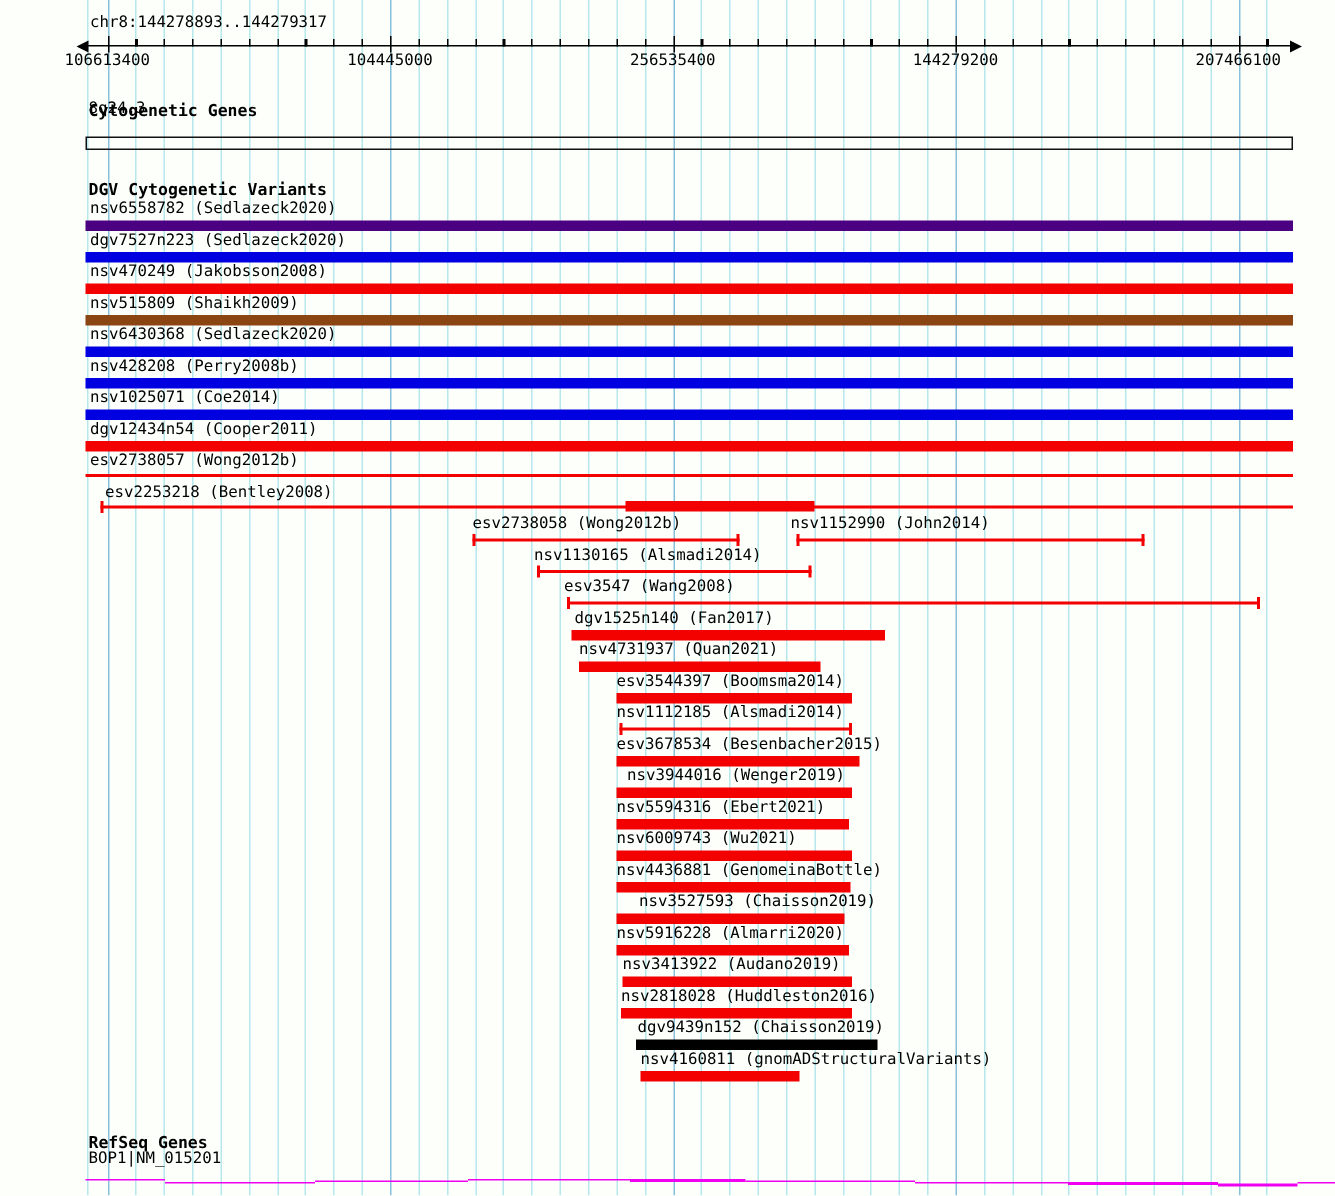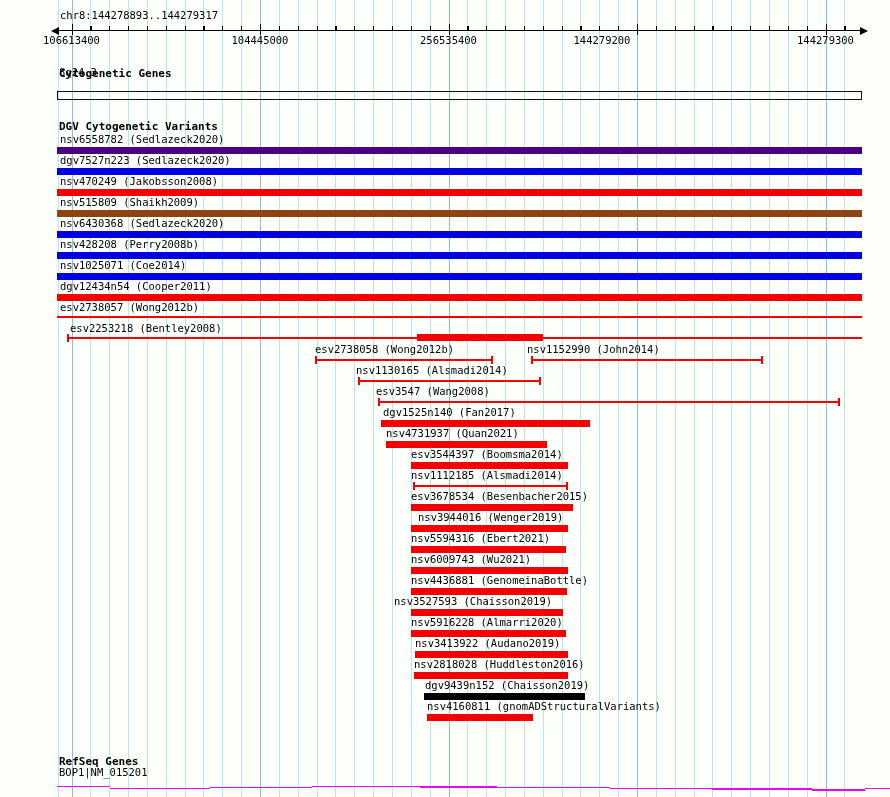--- a/index.html
+++ b/index.html
@@ -119,22 +119,22 @@
       <div class="tick minor" style="left: 731.25px;"></div>
       <div class="tick minor" style="left: 750.1px;"></div>
       <div class="tick minor" style="left: 768.95px;"></div>
       <div class="tick minor" style="left: 787.8px;"></div>
       <div class="tick minor" style="left: 806.65px;"></div>
       <div class="tick major" style="left: 825.5px;"></div>
       <div class="tick minor" style="left: 844.35px;"></div>
       <div class="ticklabel" style="left: 71.5px;">106613400</div>
       <div class="ticklabel" style="left: 260px;">104445000</div>
       <div class="ticklabel" style="left: 448.5px;">256535400</div>
-      <div class="ticklabel" style="left: 602px;">144279200</div>
-      <div class="ticklabel" style="left: 825.5px;">144279300</div>
+      <div class="ticklabel" style="left: 637px;">144279200</div>
+      <div class="ticklabel" style="left: 825.5px;">207466100</div>
     </div>
 
   <div class="hdr" style="left:59px;top:68px;">Cytogenetic Genes</div>
   <div class="txt" style="left:59px;top:67px;">8q24.3</div>
   <div id="band-box"></div>
 
   <div class="hdr" style="left:59px;top:121px;">DGV Cytogenetic Variants</div>
   <div id="variant-layer">
       <div class="vlabel" style="left: 60px; top: 134px;">nsv6558782 (Sedlazeck2020)</div>
       <div class="glyph-bar" style="left: 57px; top: 147px; width: 805px; background: rgb(75, 0, 130);"></div>
@@ -187,21 +187,21 @@
       <div class="vlabel" style="left: 411px; top: 491px;">esv3678534 (Besenbacher2015)</div>
       <div class="glyph-bar" style="left: 411px; top: 504px; width: 162px; background: rgb(243, 0, 0);"></div>
       <div class="vlabel" style="left: 418px; top: 512px;">nsv3944016 (Wenger2019)</div>
       <div class="glyph-bar" style="left: 411px; top: 525px; width: 157px; background: rgb(243, 0, 0);"></div>
       <div class="vlabel" style="left: 411px; top: 533px;">nsv5594316 (Ebert2021)</div>
       <div class="glyph-bar" style="left: 411px; top: 546px; width: 155px; background: rgb(243, 0, 0);"></div>
       <div class="vlabel" style="left: 411px; top: 554px;">nsv6009743 (Wu2021)</div>
       <div class="glyph-bar" style="left: 411px; top: 567px; width: 157px; background: rgb(243, 0, 0);"></div>
       <div class="vlabel" style="left: 411px; top: 575px;">nsv4436881 (GenomeinaBottle)</div>
       <div class="glyph-bar" style="left: 411px; top: 588px; width: 156px; background: rgb(243, 0, 0);"></div>
-      <div class="vlabel" style="left: 394px; top: 596px;">nsv3527593 (Chaisson2019)</div>
+      <div class="vlabel" style="left: 426px; top: 596px;">nsv3527593 (Chaisson2019)</div>
       <div class="glyph-bar" style="left: 411px; top: 609px; width: 152px; background: rgb(243, 0, 0);"></div>
       <div class="vlabel" style="left: 411px; top: 617px;">nsv5916228 (Almarri2020)</div>
       <div class="glyph-bar" style="left: 411px; top: 630px; width: 155px; background: rgb(243, 0, 0);"></div>
       <div class="vlabel" style="left: 415px; top: 638px;">nsv3413922 (Audano2019)</div>
       <div class="glyph-bar" style="left: 415px; top: 651px; width: 153px; background: rgb(243, 0, 0);"></div>
       <div class="vlabel" style="left: 414px; top: 659px;">nsv2818028 (Huddleston2016)</div>
       <div class="glyph-bar" style="left: 414px; top: 672px; width: 154px; background: rgb(243, 0, 0);"></div>
       <div class="vlabel" style="left: 425px; top: 680px;">dgv9439n152 (Chaisson2019)</div>
       <div class="glyph-bar" style="left: 424px; top: 693px; width: 161px; background: rgb(0, 0, 0);"></div>
       <div class="vlabel" style="left: 427px; top: 701px;">nsv4160811 (gnomADStructuralVariants)</div>

